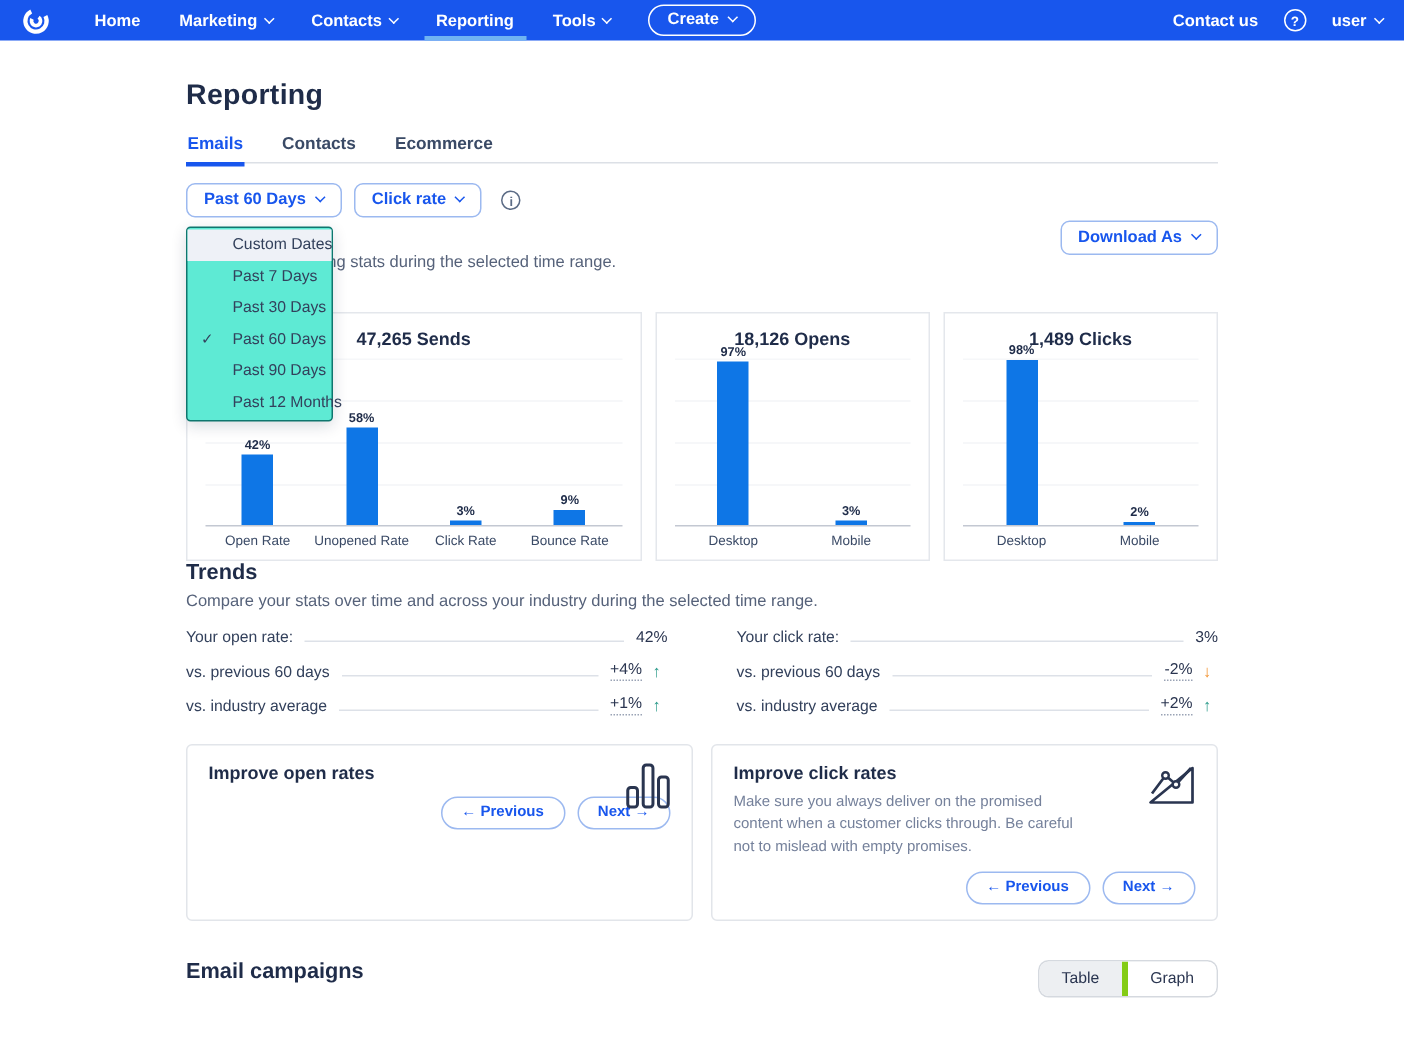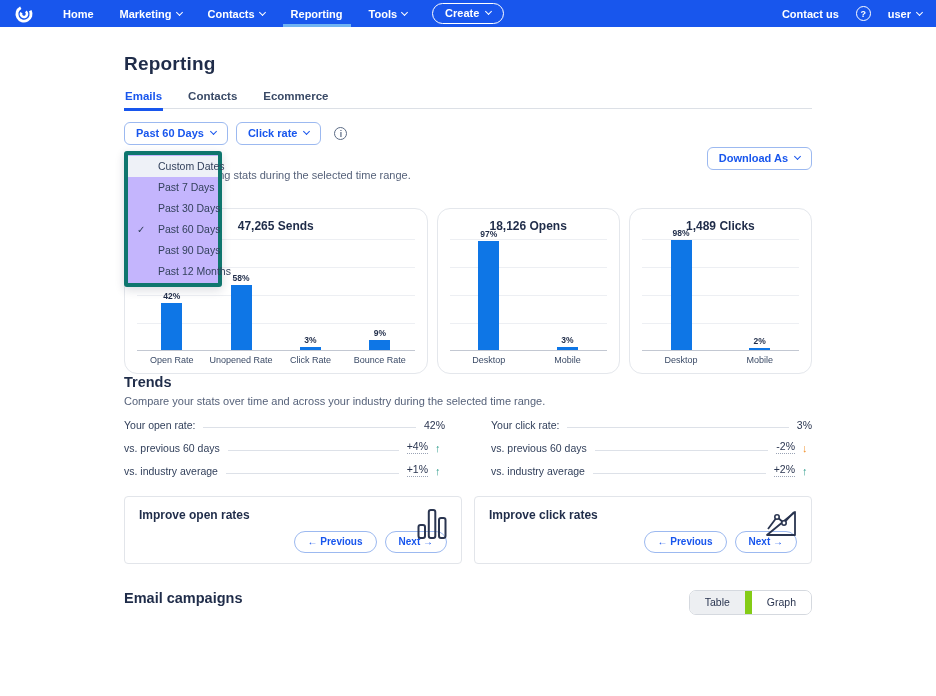--- a/index.html
+++ b/index.html
@@ -32,33 +32,33 @@
   .tab{padding:0 1px 6px;color:#3A4A66;cursor:pointer}
   .tab.active{color:#1856ED;box-shadow:0 3px 0 0 #1856ED}
   .filter-row{display:flex;align-items:center;gap:8px;margin-top:13px;position:relative}
   .outline-btn{border:1px solid #9CB9F0;color:#1856ED;background:#fff;border-radius:6px;
     font:700 11px "Liberation Sans",sans-serif;padding:4px 11px 5px;display:inline-flex;
     align-items:center;gap:7px;cursor:pointer}
   .info-icon{width:13px;height:13px;border:1.1px solid #5B6B85;color:#5B6B85;border-radius:50%;
     display:flex;align-items:center;justify-content:center;font-size:8.5px;font-weight:700;
     margin-left:5px;cursor:pointer}
   
-  .menu{position:absolute;top:29px;left:0;width:98px;background:#c4b5fd;border:4px solid #0f766e;
+  .menu{position:absolute;top:29px;left:0;width:98px;background:#5eead4;border:1px solid #0f766e;
     border-radius:3px;box-shadow:0 3px 10px rgba(20,30,60,.16);z-index:30;padding:1px 0}
   .menu-item{position:relative;height:21px;line-height:21px;padding-left:30px;
     font-size:10.5px;color:#33415C;cursor:pointer;white-space:nowrap}
   .menu-item.hl{background:#EEF1F7}
   .menu-item .check{position:absolute;left:9px;font-size:10px;color:#33415C}
   
   .overview-row{position:relative;height:46px}
   .overview-subtitle{position:absolute;left:0;top:24px;font-size:11px;color:#56627A;white-space:nowrap}
   .download-btn{position:absolute;right:0;top:2px}
   
   .cards-row{display:flex;gap:9px;margin-top:17px}
-  .card{border:1px solid #E4E7EC;border-radius:13px;background:#fff}
+  .card{border:1px solid #E4E7EC;border-radius:0;background:#fff}
   .chart-card{height:166px;padding:10px 12px 0}
   .chart-card.w1{width:304px}
   .chart-card.w2{width:183.5px}
   .chart-title{text-align:center;font-size:12px;font-weight:700;color:#1F2C49}
   .plot{position:relative;height:112px;margin-top:6px;border-bottom:1px solid #C3C8D2;
     background-image:linear-gradient(to bottom,#EDEFF3 1px,transparent 1px);
     background-size:100% 28px}
   .bars{position:absolute;left:0;right:0;top:0;bottom:0;display:flex;align-items:flex-end}
   .bar-col{flex:1;display:flex;flex-direction:column;align-items:center;justify-content:flex-end}
   .bar-val{font-size:8.5px;font-weight:700;color:#1F2C49;margin-bottom:2px}
@@ -88,21 +88,21 @@
   .tip-btns{display:flex;gap:8px;justify-content:flex-end;margin-top:9px}
   .pill-btn{border:1px solid #9CB9F0;color:#1856ED;background:#fff;border-radius:12px;
     font:700 10px "Liberation Sans",sans-serif;padding:4px 13px 5px;cursor:pointer;white-space:nowrap}
   
   .campaigns{margin-top:26px}
   .camp-head{display:flex;justify-content:space-between;align-items:flex-start}
   .toggle{display:flex;border:1px solid #D5D9DF;border-radius:7px;overflow:hidden;
     font-size:10.5px;font-weight:400;color:#2A3550}
   .seg{padding:5px 15px 6px;background:#fff;cursor:pointer}
   .seg.active{background:#EDEFF2}
-  .seg + .seg{border-left:7px solid #84cc16}
+  .seg + .seg{border-left:4px solid #84cc16}
 </style>
 </head>
 <body>
 
 <header class="navbar">
   <div class="logo">
     <svg width="20" height="20" viewBox="0 0 24 24">
       <circle cx="12" cy="12" r="8.5" stroke="#fff" stroke-width="3.4" fill="none" stroke-dasharray="40 14" transform="rotate(-28 12 12)"></circle>
       <circle cx="12" cy="12" r="3.6" stroke="#fff" stroke-width="3" fill="none" stroke-dasharray="16 7" transform="rotate(-55 12 12)"></circle>
     </svg>
@@ -299,20 +299,21 @@
               <rect x="12.8" y="4" width="6.5" height="28" rx="2" fill="none" stroke="#2A3550" stroke-width="2"></rect>
               <rect x="23" y="12" width="6.5" height="20" rx="2" fill="none" stroke="#2A3550" stroke-width="2"></rect>
             </svg></span>
           <div class="tip-btns">
             <button class="pill-btn">← Previous</button>
             <button class="pill-btn">Next →</button>
           </div>
         </div>
         <div class="tip-card">
           <div class="tip-title">Improve click rates</div>
+          <p class="tip-body"><span>Make sure you always deliver on the promised content when a customer clicks through. Be careful not to mislead with empty promises.</span></p>
           <span class="tip-icon"><svg width="34" height="32" viewBox="0 0 34 32">
               <path d="M3 29 L31 29 L31 6 Z" fill="none" stroke="#2A3550" stroke-width="1.8" stroke-linejoin="round"></path>
               <path d="M4 23 L13 11 L20 17 L30 6" fill="none" stroke="#2A3550" stroke-width="1.8" stroke-linejoin="round"></path>
               <circle cx="13" cy="11" r="2.2" fill="#fff" stroke="#2A3550" stroke-width="1.6"></circle>
               <circle cx="20" cy="17" r="2.2" fill="#fff" stroke="#2A3550" stroke-width="1.6"></circle>
             </svg></span>
           <div class="tip-btns">
             <button class="pill-btn">← Previous</button>
             <button class="pill-btn">Next →</button>
           </div>

